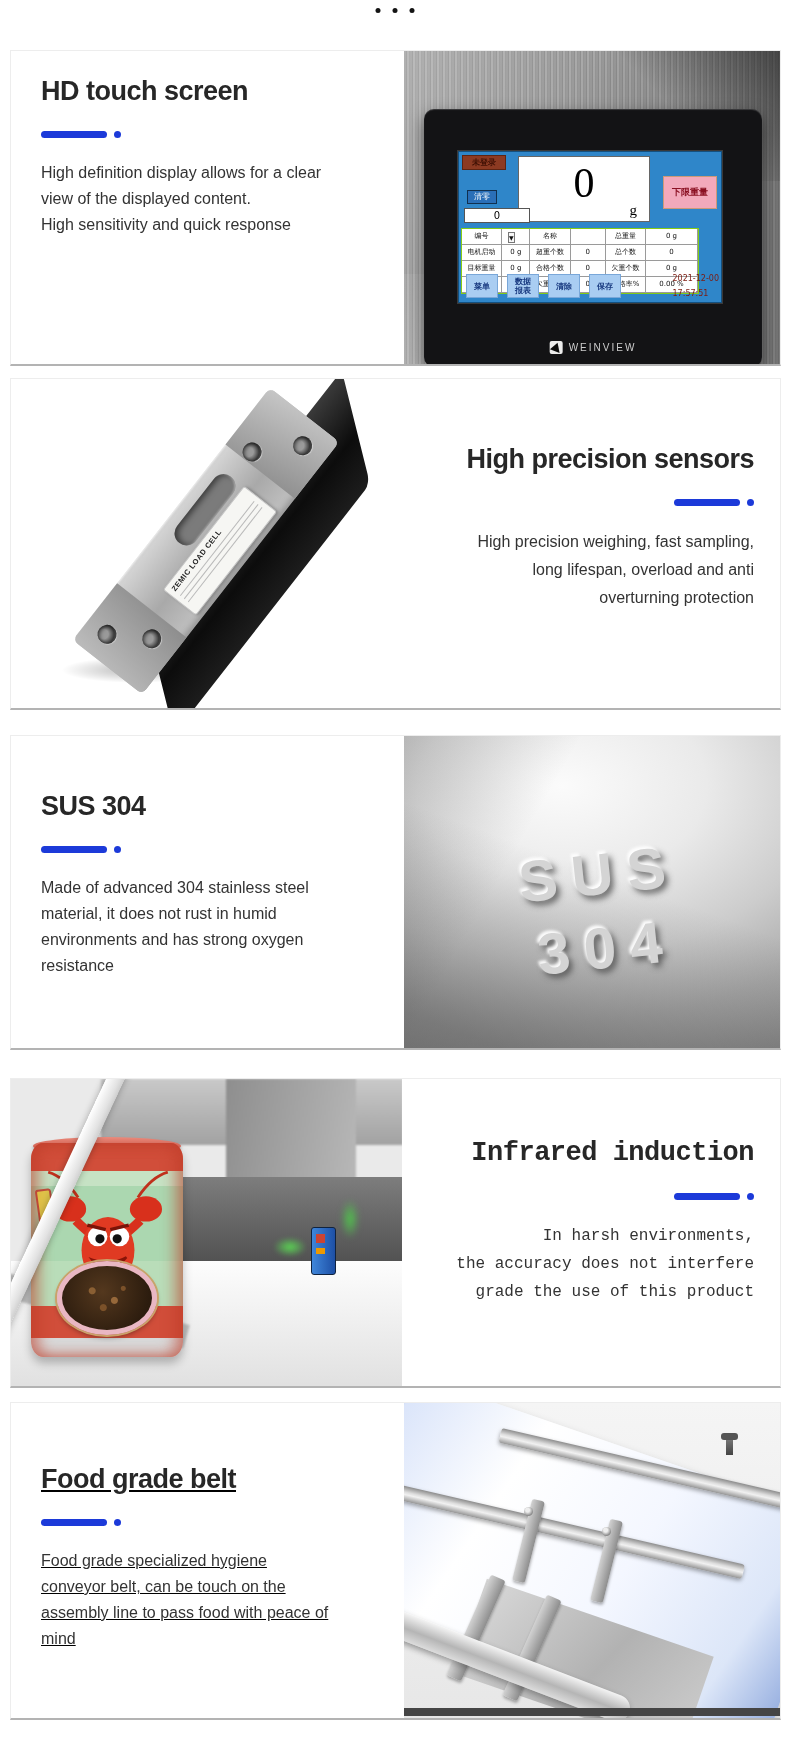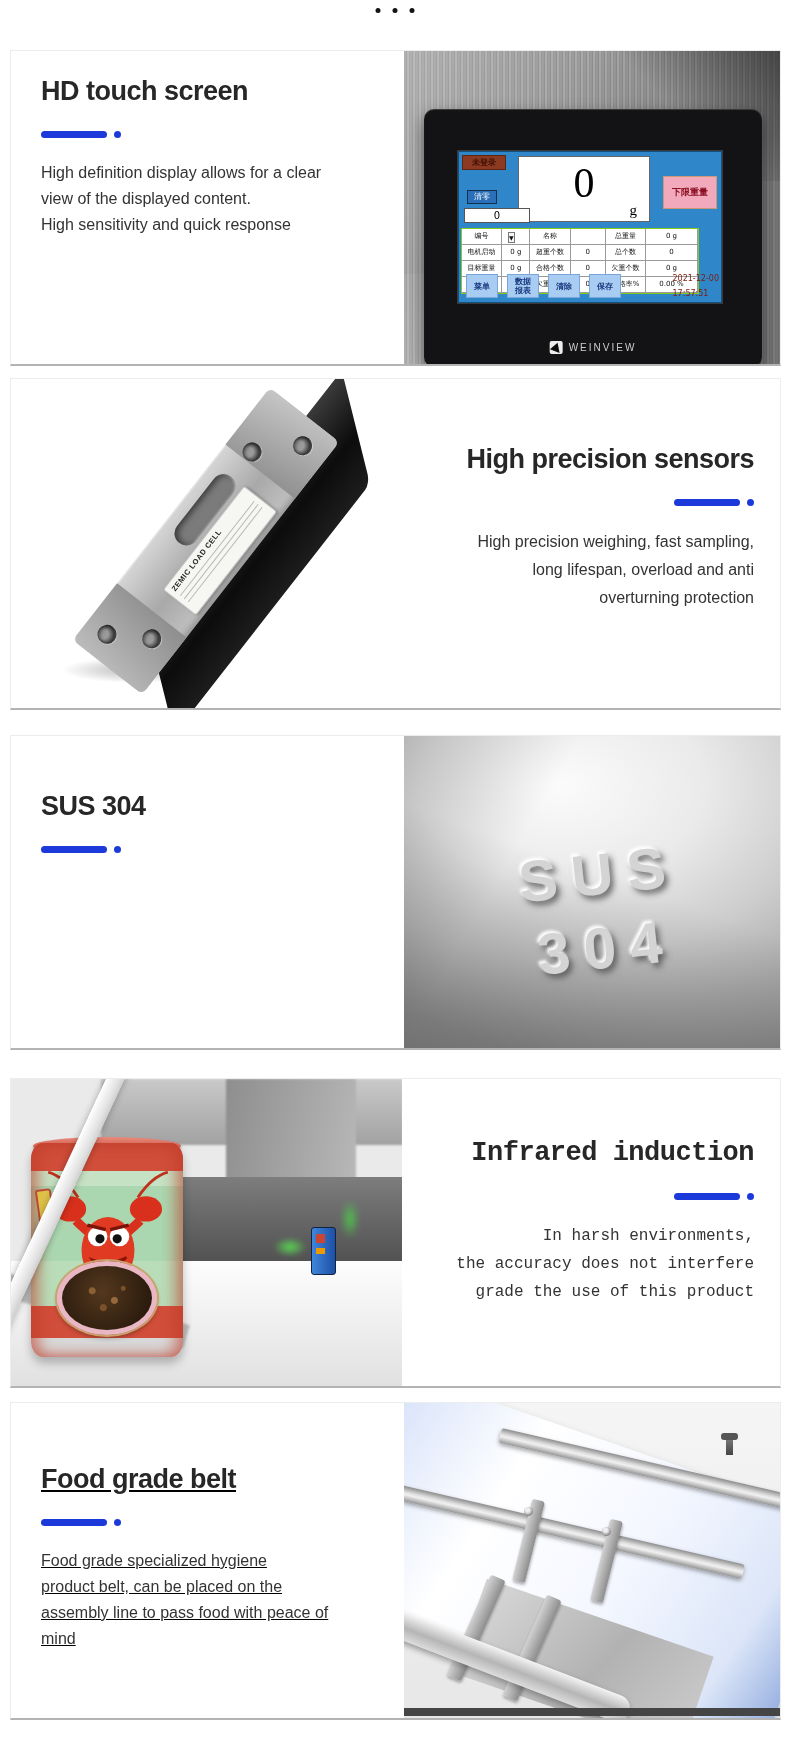--- a/index.html
+++ b/index.html
@@ -286,20 +286,24 @@
   </div>
 </section>
 
 <section class="card" id="card3">
   <div class="txt left" style="top:54px;width:340px;">
     <div class="title">SUS 304</div>
     <div class="accent">
       <span class="bar"></span>
       <span class="pt"></span>
     </div>
+    <div class="desc">Made of advanced 304 stainless steel
+material, it does not rust in humid
+environments and has strong oxygen
+resistance</div>
   </div>
   <div class="img-right">
     <div class="sus-bg"></div>
     <div class="sus-txt">SUS
 304</div>
   </div>
 </section>
 
 <section class="card" id="card4">
   <div class="img-left">
@@ -349,21 +353,21 @@
 </section>
 
 <section class="card" id="card5">
   <div class="txt left" style="top:60px;width:350px;text-decoration:underline;">
     <div class="title">Food grade belt</div>
     <div class="accent">
       <span class="bar"></span>
       <span class="pt"></span>
     </div>
     <div class="desc">Food grade specialized hygiene
-product belt, can be placed on the
+conveyor belt, can be touch on the
 assembly line to pass food with peace of
 mind</div>
   </div>
   <div class="img-right">
     <div class="cv">
       <div class="cv-frame"></div>
       <div class="cv-belt"></div>
       <div class="cv-nutpost" style="left:322px;top:36px;"></div>
       <div class="cv-nut" style="left:317px;top:30px;"></div>
 

